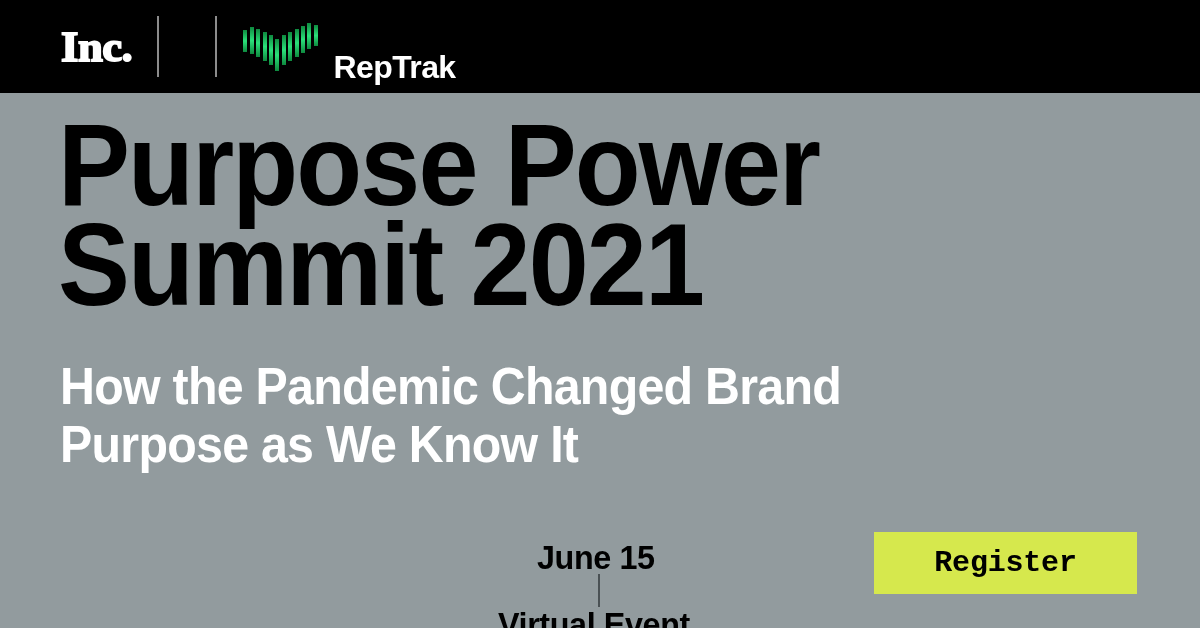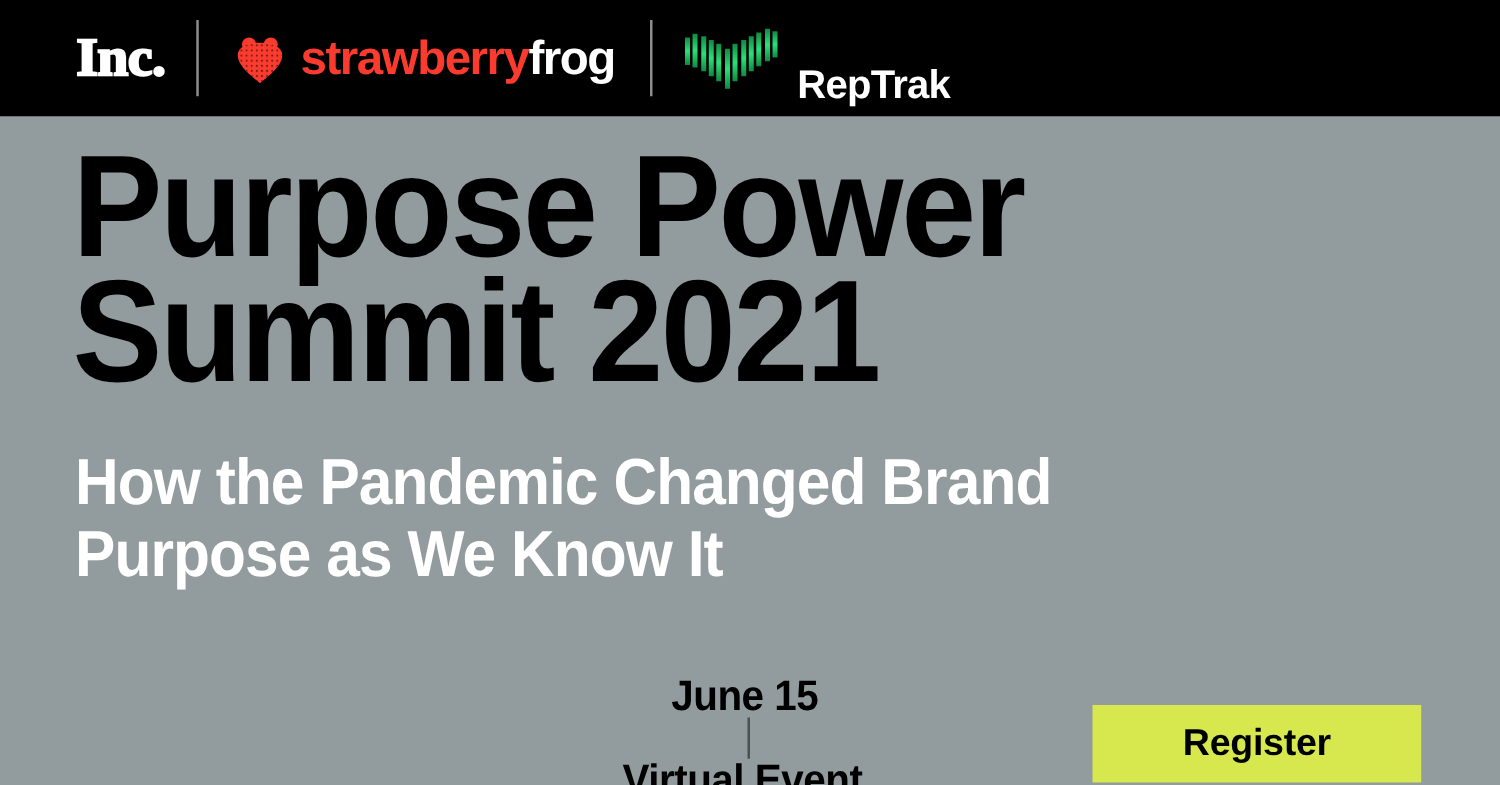--- a/index.html
+++ b/index.html
@@ -202,57 +202,38 @@
     top: 532px;
     width: 263px;
     height: 62px;
     background: #D6E84D;
     border: none;
     padding: 0;
     display: flex;
     align-items: center;
     justify-content: center;
     color: #000000;
-    font-family: Liberation Sans, sans-serif;
+    font-family: Liberation Mono, monospace;
     font-size: 30px;
     font-weight: bold;
     letter-spacing: -0.2px;
     cursor: pointer;
-    margin-top: 32px;
   }
 </style>
 </head>
 <body>
 
 <div class="canvas">
 
   <div class="logo-bar">
 
     <div class="logo-inc">Inc.</div>
 
     <div class="divider"></div>
 
-    <div class="sf-lockup">
-      <span class="sf-mark">
-        <svg viewBox="0 0 42 42" width="42" height="42" aria-hidden="true">
-          <defs>
-            <pattern id="sfdots" width="4.1" height="4.1" patternUnits="userSpaceOnUse">
-              <circle cx="2.05" cy="2.05" r="0.85" fill="#000000" opacity="0.5"></circle>
-            </pattern>
-          </defs>
-          <circle cx="12.2" cy="9.6" r="5.6" fill="#FB3B2E"></circle>
-          <circle cx="29.6" cy="9.6" r="5.6" fill="#FB3B2E"></circle>
-          <path d="M21 40.5 C13 34 3.2 26.5 3.2 18.2 C3.2 12.2 9.4 8.2 21 8.2 C32.6 8.2 38.8 12.2 38.8 18.2 C38.8 26.5 29 34 21 40.5 Z" fill="#FB3B2E"></path>
-          <path d="M21 40.5 C13 34 3.2 26.5 3.2 18.2 C3.2 12.2 9.4 8.2 21 8.2 C32.6 8.2 38.8 12.2 38.8 18.2 C38.8 26.5 29 34 21 40.5 Z" fill="url(#sfdots)"></path>
-          <circle cx="12.2" cy="8.4" r="1.9" fill="#FB3B2E"></circle>
-          <circle cx="29.6" cy="8.4" r="1.9" fill="#FB3B2E"></circle>
-        </svg>
-      </span>
-      <span class="sf-text"><span class="sf-red">strawberry</span><span class="sf-white">frog</span></span>
-    </div>
 
     <div class="divider d2"></div>
 
     <div class="rt-lockup">
       <span class="rt-mark">
         <span class="rt-bar" style="left:0px;  top:7px;  height:22px;"></span>
         <span class="rt-bar" style="left:6.4px;top:4px;  height:27px;"></span>
         <span class="rt-bar" style="left:12.8px;top:6px; height:28px;"></span>
         <span class="rt-bar" style="left:19.2px;top:9px; height:29px;"></span>
         <span class="rt-bar" style="left:25.6px;top:12px;height:30px;"></span>

